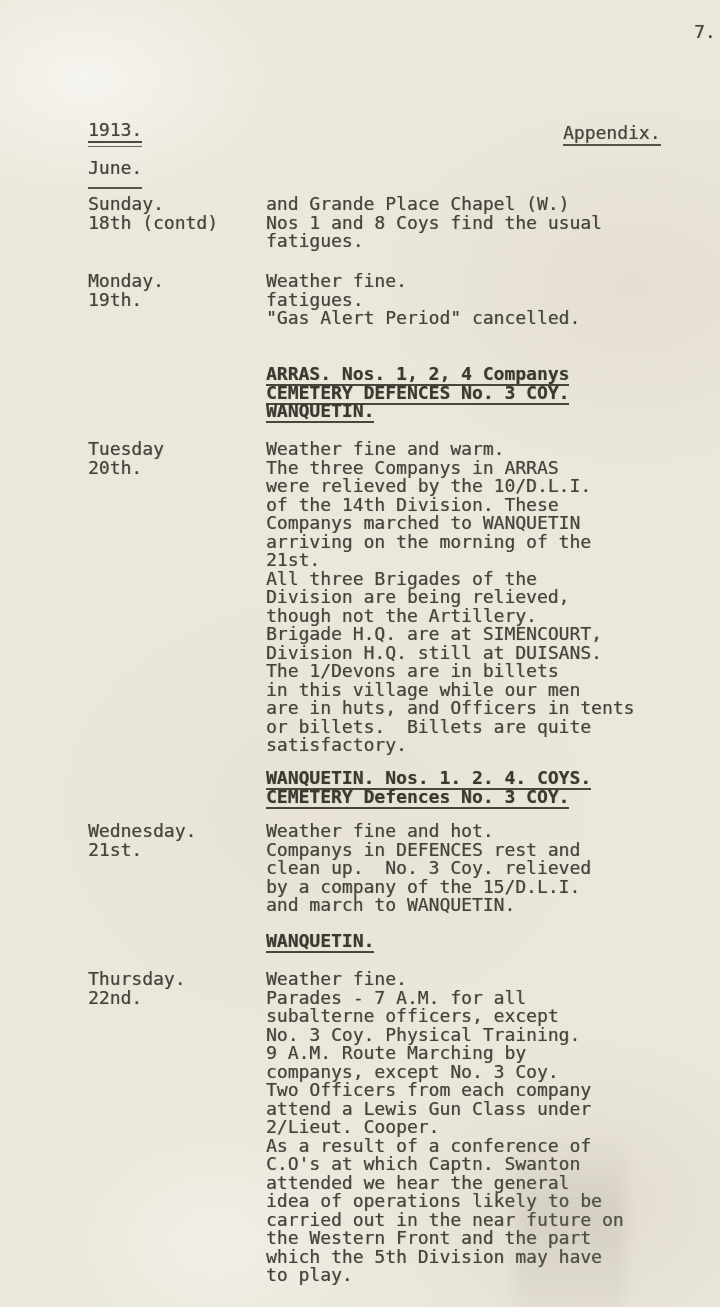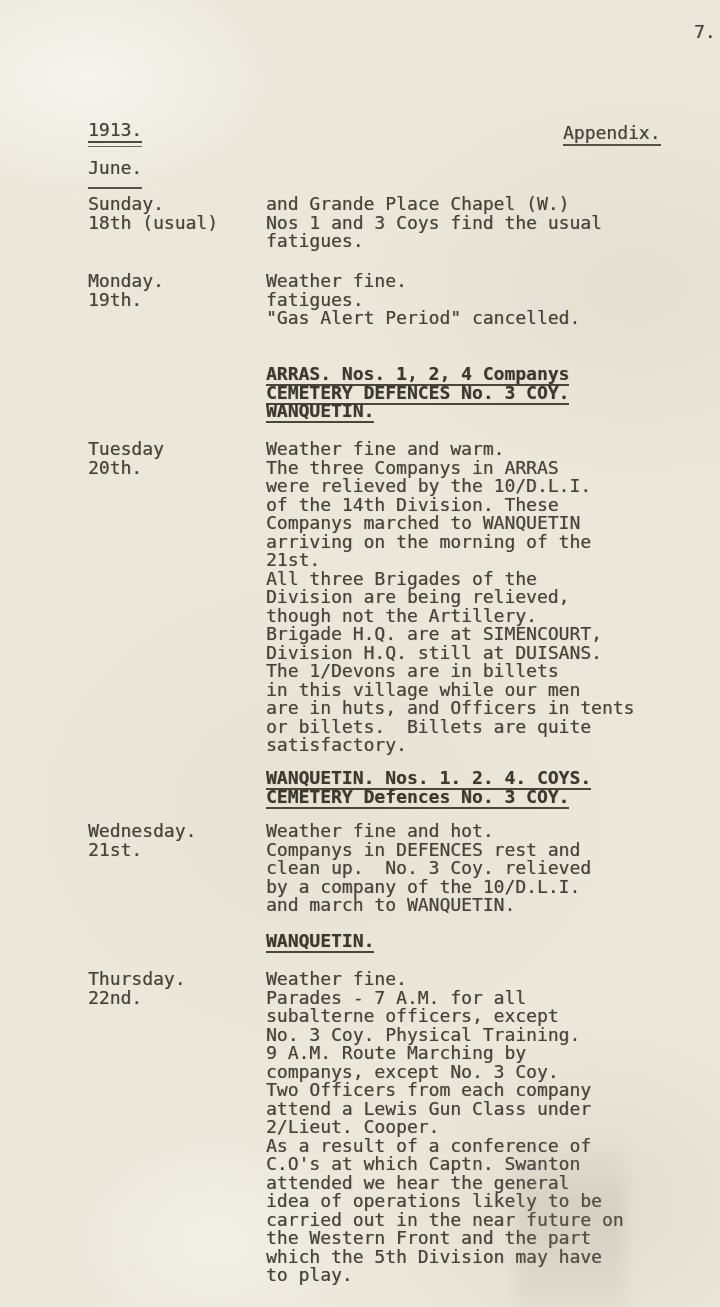--- a/index.html
+++ b/index.html
@@ -49,40 +49,40 @@
 </head>
 <body>
 
 <div class="page" style="--paper: #ebe7db; --ink: #45433c;">
   <div class="typed page-number">7.</div>
   <div class="typed appendix">Appendix.</div>
   <div class="typed year">1913.</div>
   <div class="typed month">June.</div>
   <div id="entries-host">
       <div class="row entry" style="top: 195px;">
-        <div class="date-col typed"><div class="line">Sunday.</div><div class="line">18th (usual)</div></div>
-        <div class="text-col typed"><div class="line">and Grande Place Chapel (W.)</div><div class="line">Nos 1 and 3 Coys find the usual</div><div class="line">fatigues.</div></div>
+        <div class="date-col typed"><div class="line">Sunday.</div><div class="line">18th (contd)</div></div>
+        <div class="text-col typed"><div class="line">and Grande Place Chapel (W.)</div><div class="line">Nos 1 and 8 Coys find the usual</div><div class="line">fatigues.</div></div>
       </div>
       <div class="row entry" style="top: 272px;">
         <div class="date-col typed"><div class="line">Monday.</div><div class="line">19th.</div></div>
         <div class="text-col typed"><div class="line">Weather fine.</div><div class="line">fatigues.</div><div class="line">"Gas Alert Period" cancelled.</div></div>
       </div>
       <div class="row heading" style="top: 365px;">
         <div class="text-col typed"><div class="line"><span>ARRAS. Nos. 1, 2, 4 Companys</span></div><div class="line"><span>CEMETERY DEFENCES No. 3 COY.</span></div><div class="line"><span>WANQUETIN.</span></div></div>
       </div>
       <div class="row entry" style="top: 440px;">
         <div class="date-col typed"><div class="line">Tuesday</div><div class="line">20th.</div></div>
         <div class="text-col typed"><div class="line">Weather fine and warm.</div><div class="line">The three Companys in ARRAS</div><div class="line">were relieved by the 10/D.L.I.</div><div class="line">of the 14th Division. These</div><div class="line">Companys marched to WANQUETIN</div><div class="line">arriving on the morning of the</div><div class="line">21st.</div><div class="line">All three Brigades of the</div><div class="line">Division are being relieved,</div><div class="line">though not the Artillery.</div><div class="line">Brigade H.Q. are at SIMENCOURT,</div><div class="line">Division H.Q. still at DUISANS.</div><div class="line">The 1/Devons are in billets</div><div class="line">in this village while our men</div><div class="line">are in huts, and Officers in tents</div><div class="line">or billets.  Billets are quite</div><div class="line">satisfactory.</div></div>
       </div>
       <div class="row heading" style="top: 769px;">
         <div class="text-col typed"><div class="line"><span>WANQUETIN. Nos. 1. 2. 4. COYS.</span></div><div class="line"><span>CEMETERY Defences No. 3 COY.</span></div></div>
       </div>
       <div class="row entry" style="top: 822px;">
         <div class="date-col typed"><div class="line">Wednesday.</div><div class="line">21st.</div></div>
-        <div class="text-col typed"><div class="line">Weather fine and hot.</div><div class="line">Companys in DEFENCES rest and</div><div class="line">clean up.  No. 3 Coy. relieved</div><div class="line">by a company of the 10/D.L.I.</div><div class="line">and march to WANQUETIN.</div></div>
+        <div class="text-col typed"><div class="line">Weather fine and hot.</div><div class="line">Companys in DEFENCES rest and</div><div class="line">clean up.  No. 3 Coy. relieved</div><div class="line">by a company of the 15/D.L.I.</div><div class="line">and march to WANQUETIN.</div></div>
       </div>
       <div class="row heading" style="top: 932px;">
         <div class="text-col typed"><div class="line"><span>WANQUETIN.</span></div></div>
       </div>
       <div class="row entry" style="top: 970px;">
         <div class="date-col typed"><div class="line">Thursday.</div><div class="line">22nd.</div></div>
         <div class="text-col typed"><div class="line">Weather fine.</div><div class="line">Parades - 7 A.M. for all</div><div class="line">subalterne officers, except</div><div class="line">No. 3 Coy. Physical Training.</div><div class="line">9 A.M. Route Marching by</div><div class="line">companys, except No. 3 Coy.</div><div class="line">Two Officers from each company</div><div class="line">attend a Lewis Gun Class under</div><div class="line">2/Lieut. Cooper.</div><div class="line">As a result of a conference of</div><div class="line">C.O's at which Captn. Swanton</div><div class="line">attended we hear the general</div><div class="line">idea of operations likely to be</div><div class="line">carried out in the near future on</div><div class="line">the Western Front and the part</div><div class="line">which the 5th Division may have</div><div class="line">to play.</div></div>
       </div>
     </div>
   <div class="smudge"></div>

